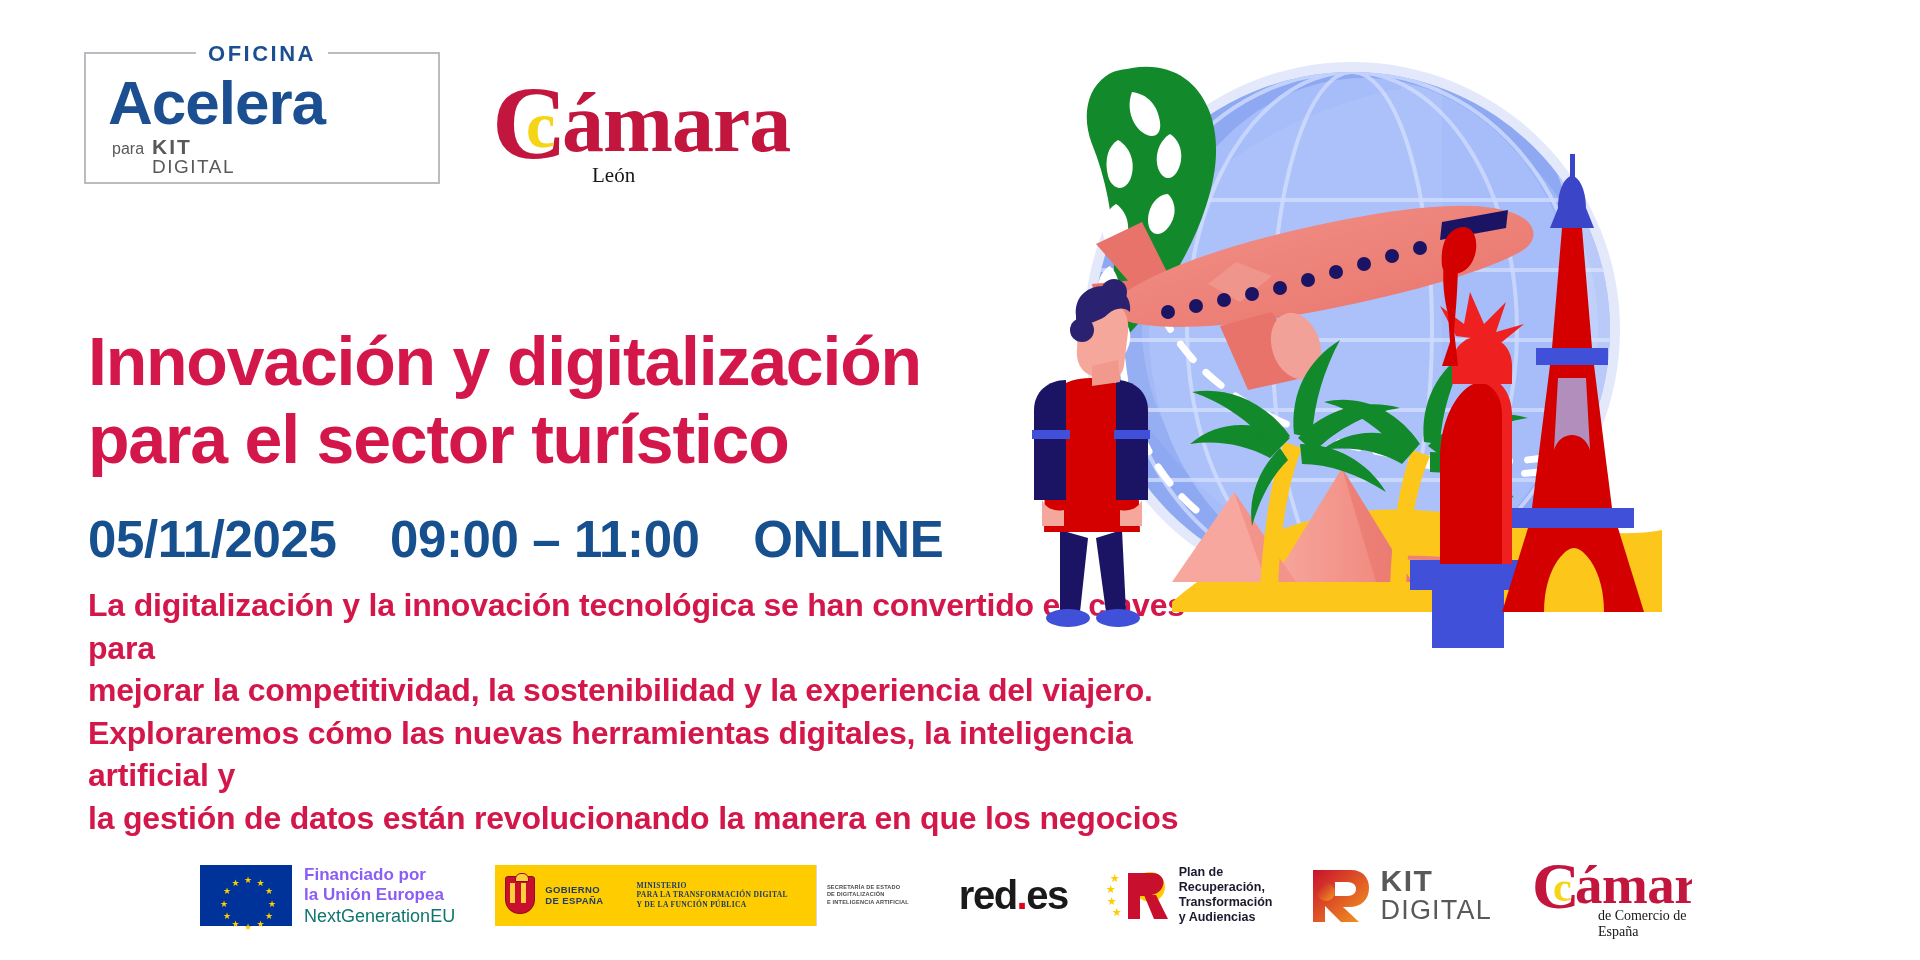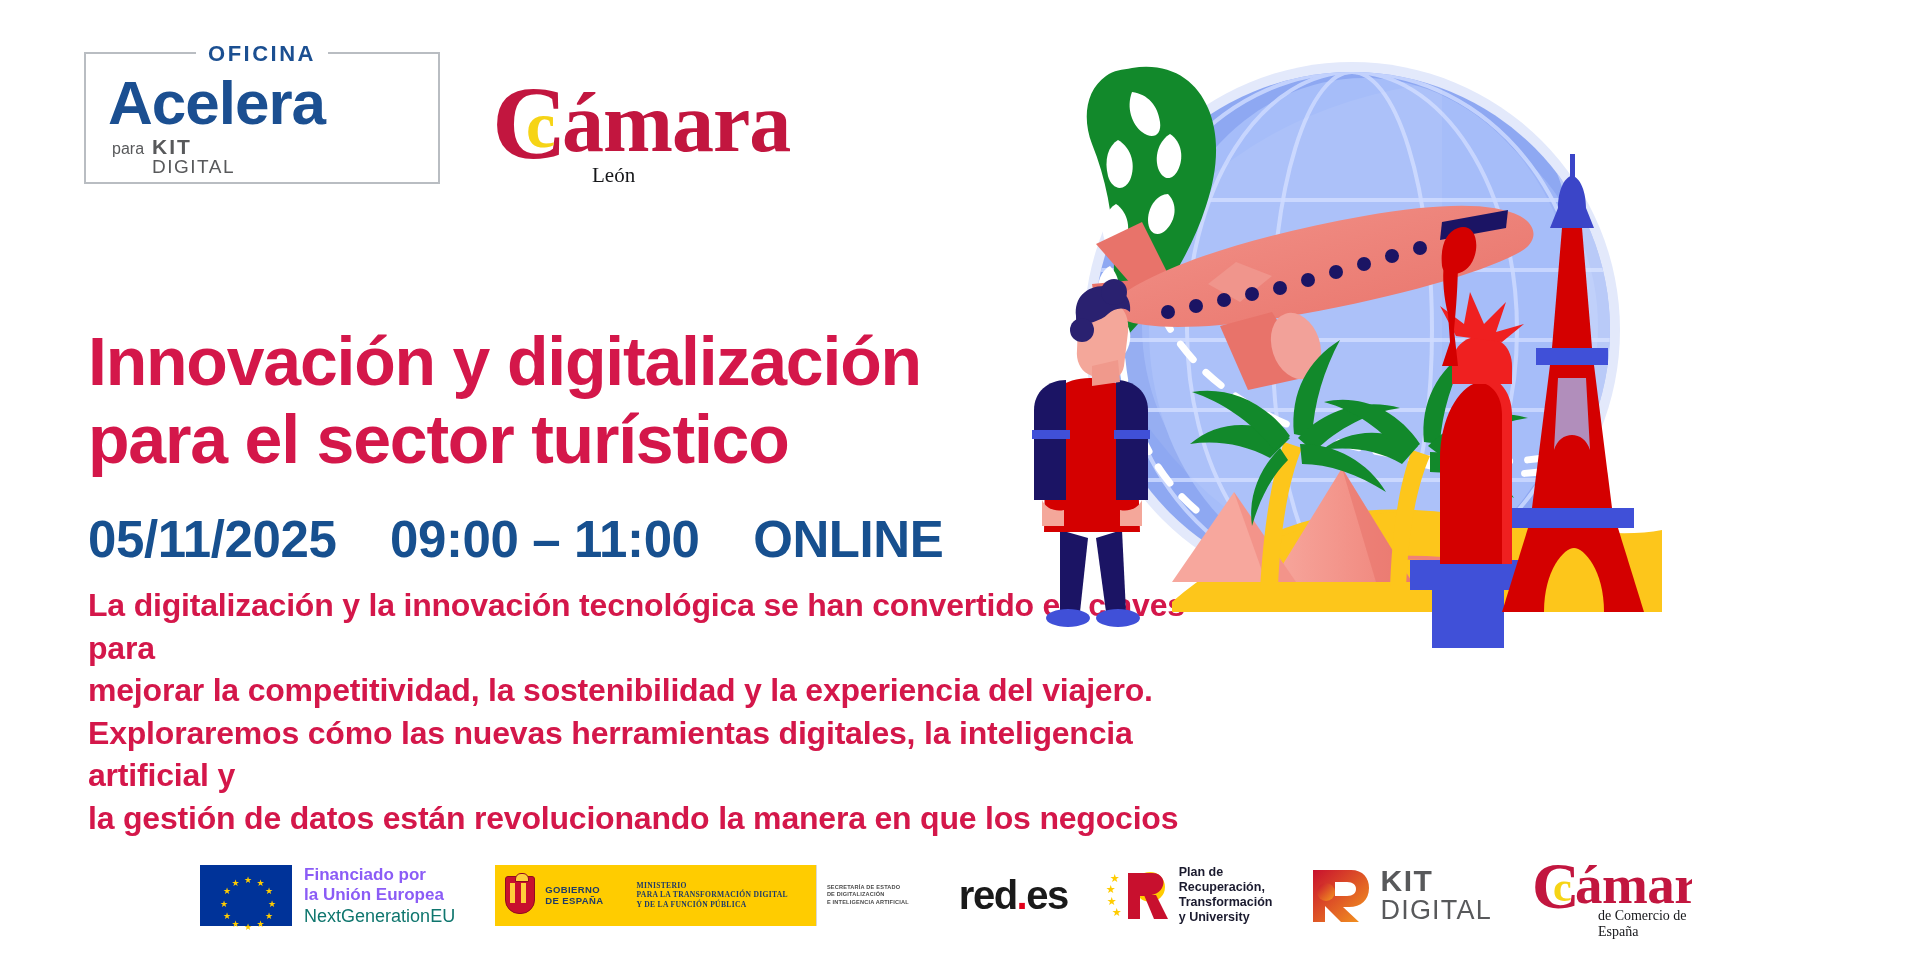--- a/index.html
+++ b/index.html
@@ -621,21 +621,21 @@
           <circle cx="42" cy="18" r="15" fill="#FFCC00"></circle>
           <path d="M20 4 L32 4 L32 50 L20 50 Z" fill="#c8102e"></path>
           <path d="M32 4 L44 4 C54 4 58 12 54 19 C51 25 43 27 34 27 L32 27 Z" fill="#c8102e"></path>
           <path d="M36 26 L48 26 L60 50 L46 50 Z" fill="#c8102e"></path>
         </svg>
       </div>
       <div class="prtr-text">
         <div>Plan de</div>
         <div>Recuperación,</div>
         <div>Transformación</div>
-        <div>y University</div>
+        <div>y Audiencias</div>
       </div>
     </div>
 
     <div class="kit-logo">
       <div class="kit-mark">
         <svg width="58" height="58" viewBox="0 0 58 58" aria-hidden="true">
           <defs>
             <linearGradient id="kitGrad" x1="0" y1="0" x2="1" y2="1">
               <stop offset="0%" stop-color="#c8102e"></stop>
               <stop offset="100%" stop-color="#f59b1e"></stop>

